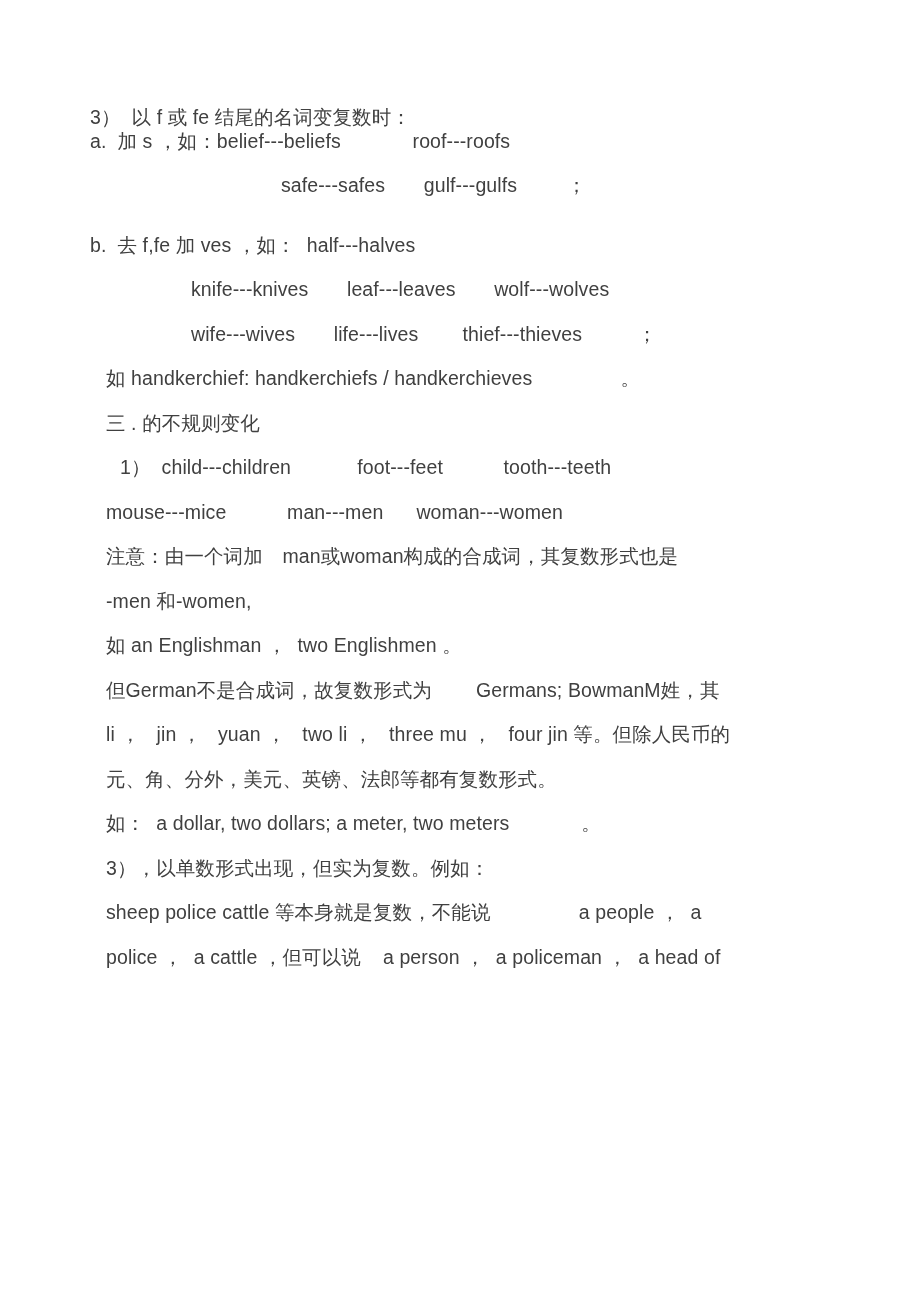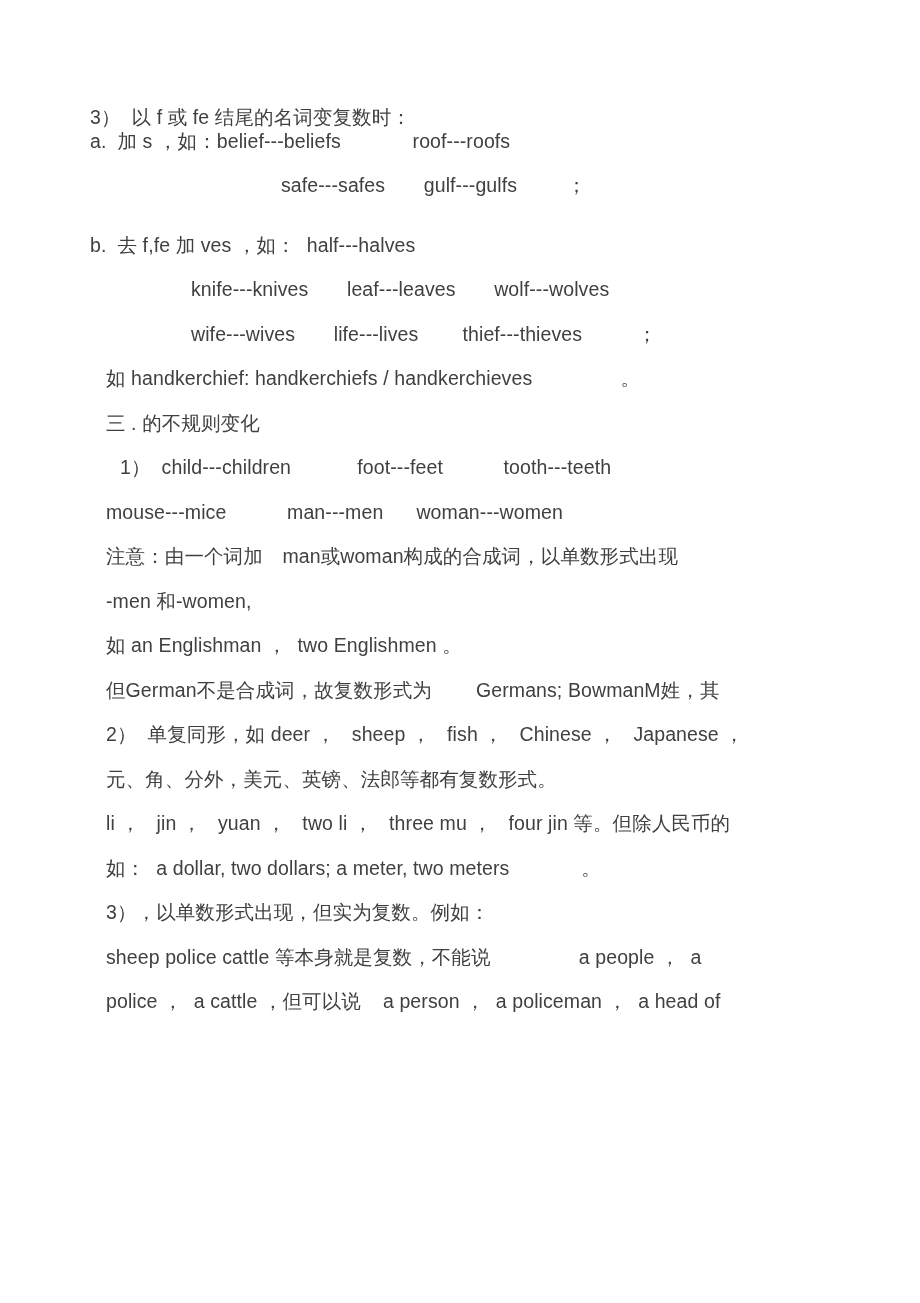--- a/index.html
+++ b/index.html
@@ -54,26 +54,25 @@
     <div class="line ind-0 gap-tight">3）  以 f 或 fe 结尾的名词变复数时：</div>
     <div class="line ind-0 gap-tight">a.  加 s ，如：belief---beliefs             roof---roofs</div>
     <div class="line ind-3 gap-normal">safe---safes       gulf---gulfs         ；</div>
     <div class="line ind-0 gap-wide">b.  去 f,fe 加 ves ，如：  half---halves</div>
     <div class="line ind-2 gap-normal">knife---knives       leaf---leaves       wolf---wolves</div>
     <div class="line ind-2 gap-normal">wife---wives       life---lives        thief---thieves          ；</div>
     <div class="line ind-0 gap-normal">如 handkerchief: handkerchiefs / handkerchieves                。</div>
     <div class="line ind-0 gap-normal">三 . 的不规则变化</div>
     <div class="line ind-1 gap-normal">1）  child---children            foot---feet           tooth---teeth</div>
     <div class="line ind-0 gap-normal">mouse---mice           man---men      woman---women</div>
-    <div class="line ind-0 gap-normal">注意：由一个词加　man或woman构成的合成词，以单数形式出现</div>
+    <div class="line ind-0 gap-normal">注意：由一个词加　man或woman构成的合成词，其复数形式也是</div>
     <div class="line ind-0 gap-normal">-men 和-women,</div>
     <div class="line ind-0 gap-normal">如 an Englishman ，  two Englishmen 。</div>
     <div class="line ind-0 gap-normal">但German不是合成词，故复数形式为        Germans; BowmanM姓，其</div>
-    <div class="line ind-0 gap-normal">2）  单复同形，如 deer ，   sheep ，   fish ，   Chinese ，   Japanese ，</div>
+    <div class="line ind-0 gap-normal">li ，   jin ，   yuan ，   two li ，   three mu ，   four jin 等。但除人民币的</div>
     <div class="line ind-0 gap-normal">元、角、分外，美元、英镑、法郎等都有复数形式。</div>
-    <div class="line ind-0 gap-normal">li ，   jin ，   yuan ，   two li ，   three mu ，   four jin 等。但除人民币的</div>
     <div class="line ind-0 gap-normal">如：  a dollar, two dollars; a meter, two meters             。</div>
     <div class="line ind-0 gap-normal">3），以单数形式出现，但实为复数。例如：</div>
     <div class="line ind-0 gap-normal">sheep police cattle 等本身就是复数，不能说                a people ，  a</div>
     <div class="line ind-0 gap-normal">police ，  a cattle ，但可以说    a person ，  a policeman ，  a head of</div>
 
   </div>
 </div>
 
 </body></html>

